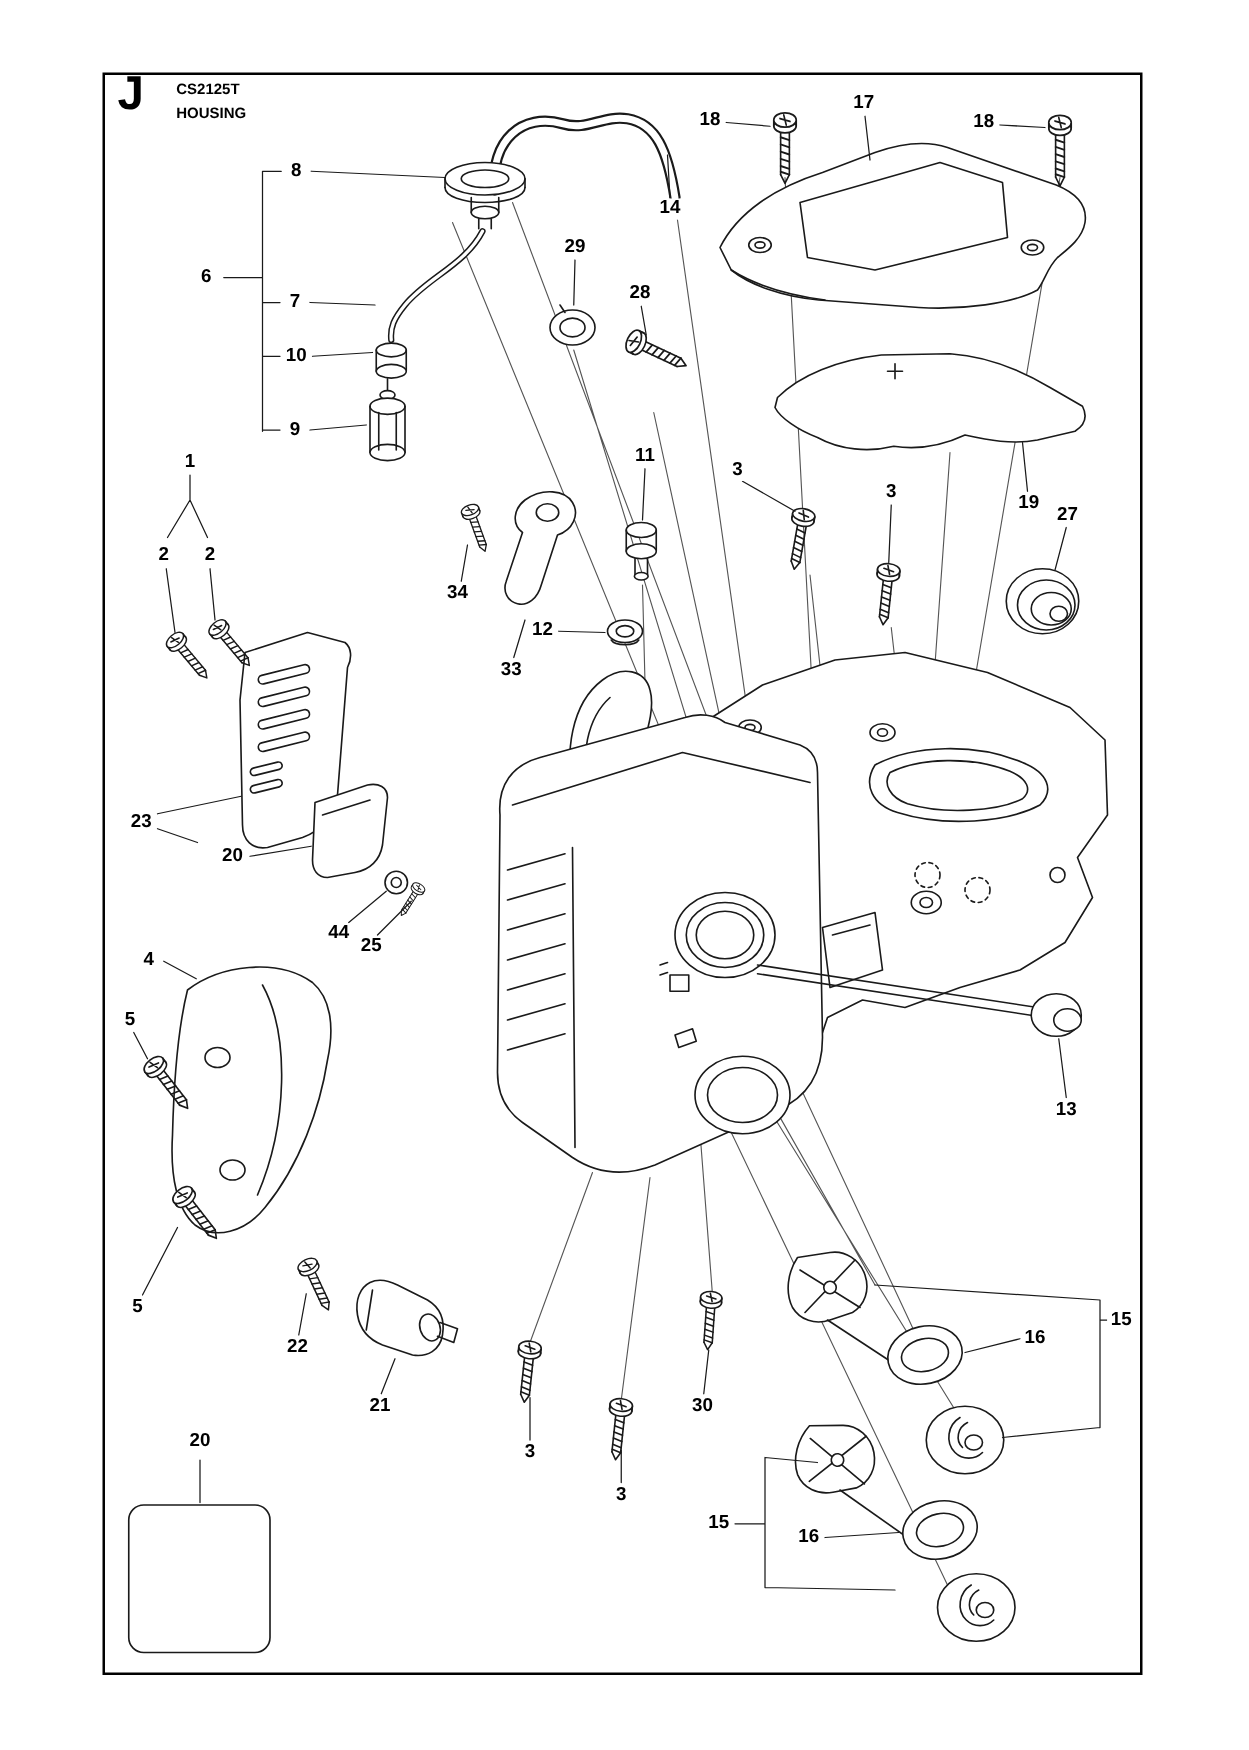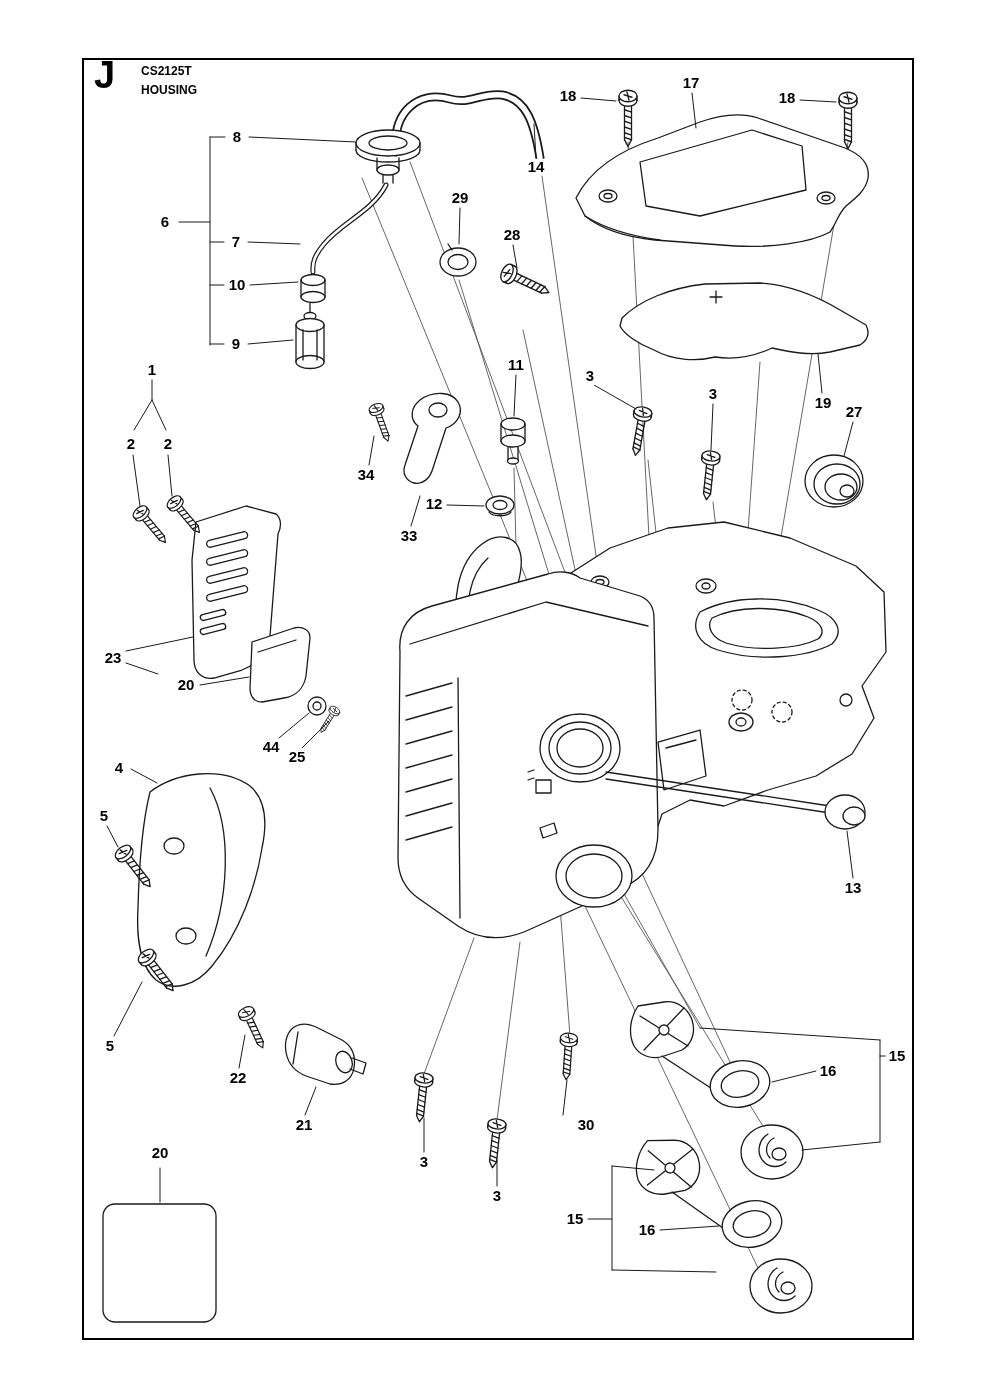--- a/index.html
+++ b/index.html
@@ -348,21 +348,21 @@
       <div class="callout" style="left: 186px; top: 685px;">20</div>
       <div class="callout" style="left: 271px; top: 747px;">44</div>
       <div class="callout" style="left: 297px; top: 757px; text-align: right;">25</div>
       <div class="callout" style="left: 119px; top: 768px;">4</div>
       <div class="callout" style="left: 104px; top: 816px;">5</div>
       <div class="callout" style="left: 853px; top: 888px;">13</div>
       <div class="callout" style="left: 110px; top: 1046px;">5</div>
       <div class="callout" style="left: 897px; top: 1056px;">15</div>
       <div class="callout" style="left: 828px; top: 1071px;">16</div>
       <div class="callout" style="left: 238px; top: 1078px;">22</div>
-      <div class="callout" style="left: 562px; top: 1125px; margin-left: 24px;">30</div>
+      <div class="callout" style="left: 562px; top: 1125px;">30</div>
       <div class="callout" style="left: 304px; top: 1125px;">21</div>
       <div class="callout" style="left: 160px; top: 1153px;">20</div>
       <div class="callout" style="left: 424px; top: 1162px;">3</div>
       <div class="callout" style="left: 497px; top: 1196px;">3</div>
       <div class="callout" style="left: 575px; top: 1219px;">15</div>
       <div class="callout" style="left: 647px; top: 1230px;">16</div>
     </div>
 </div>
 
 </body></html>

